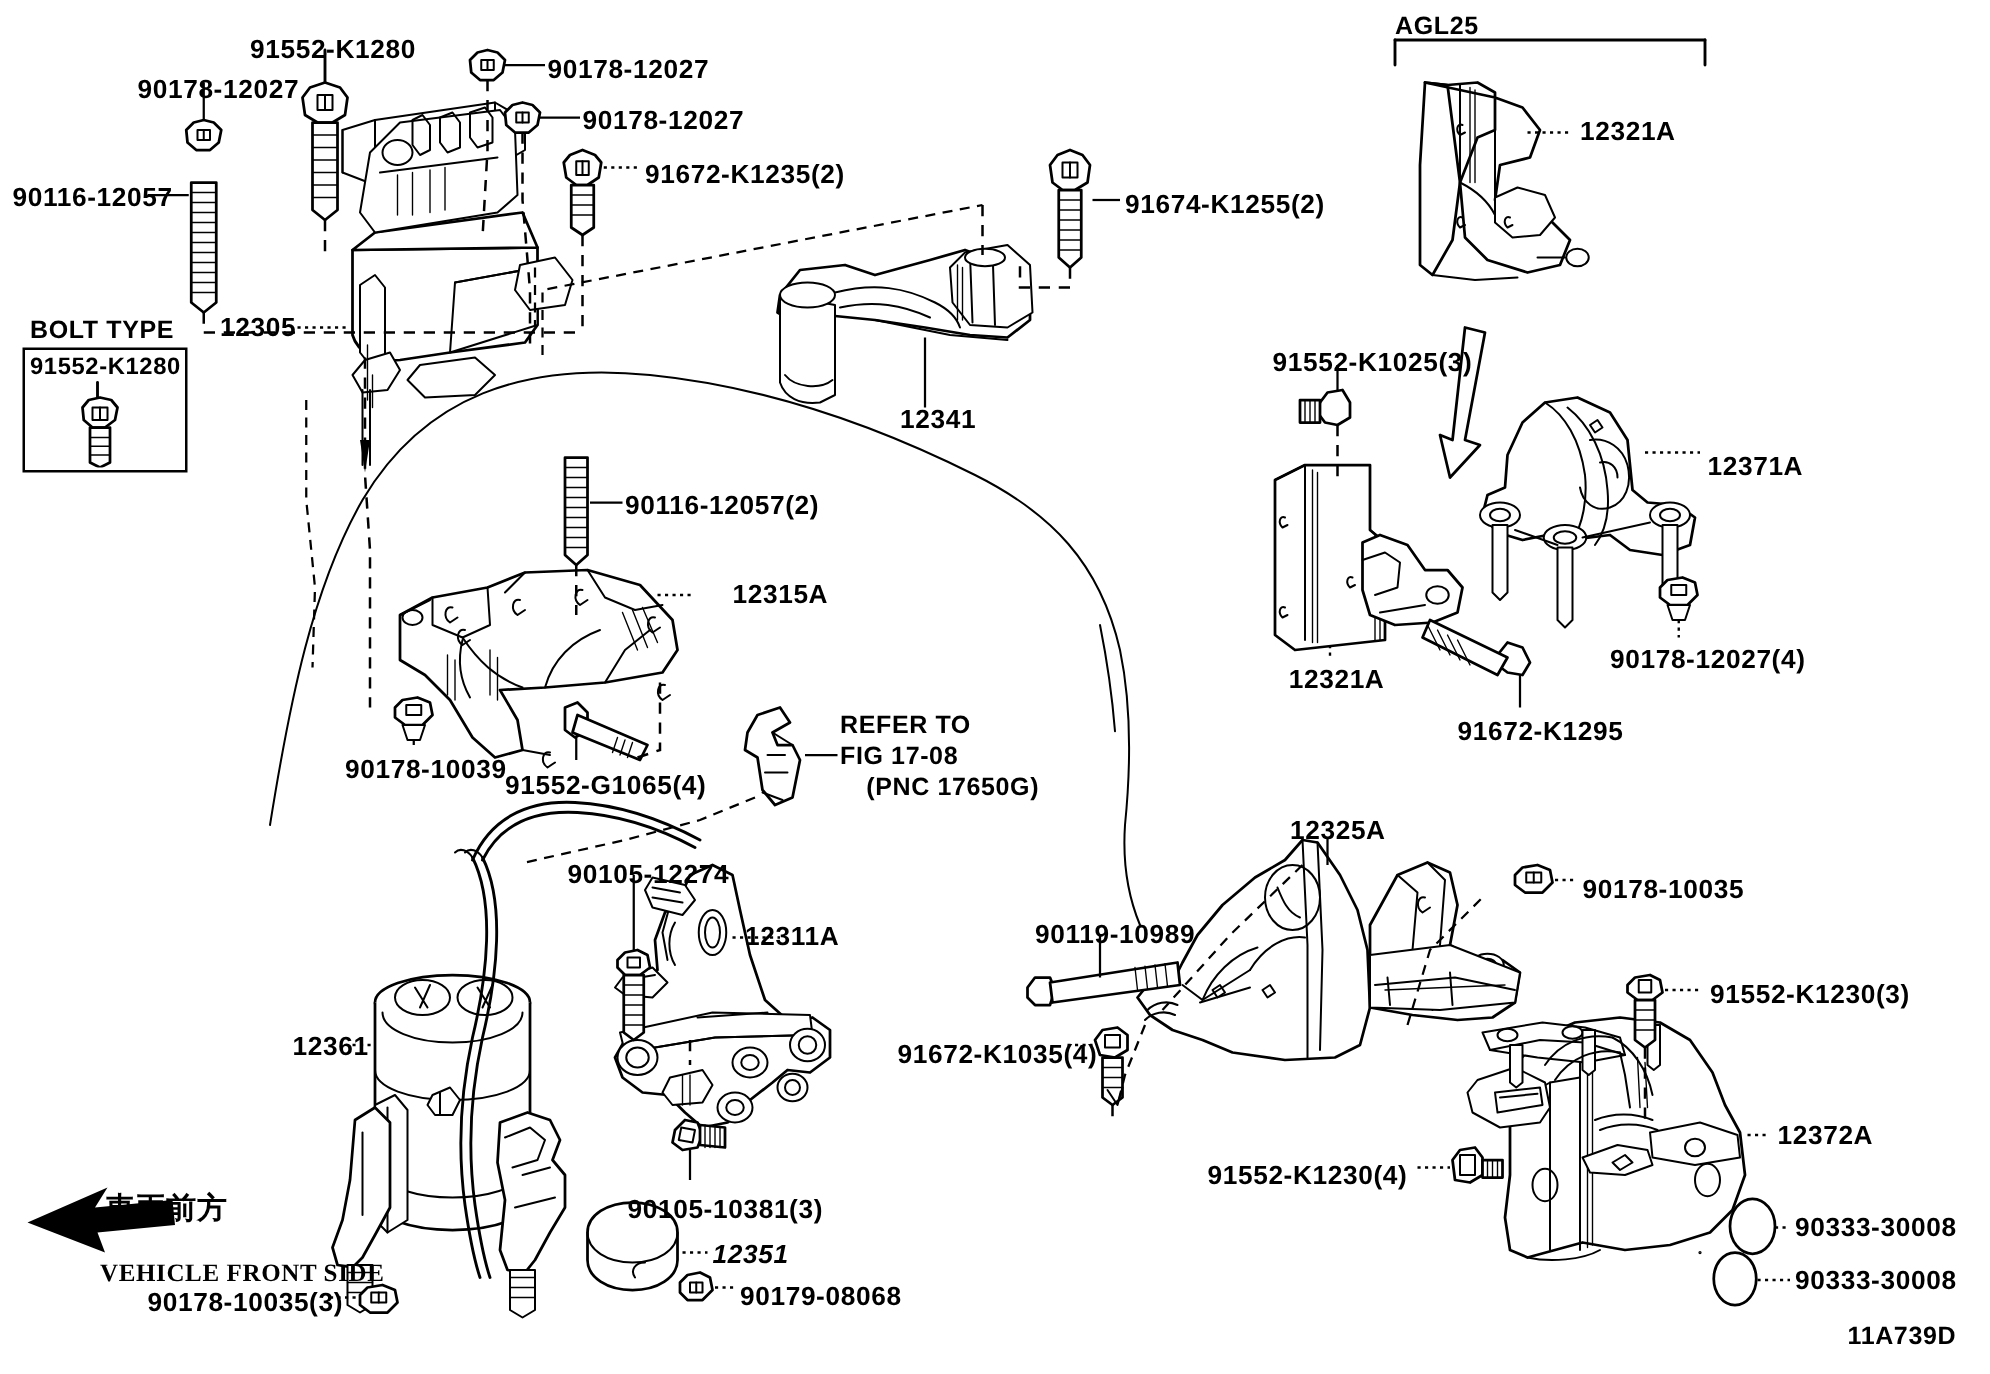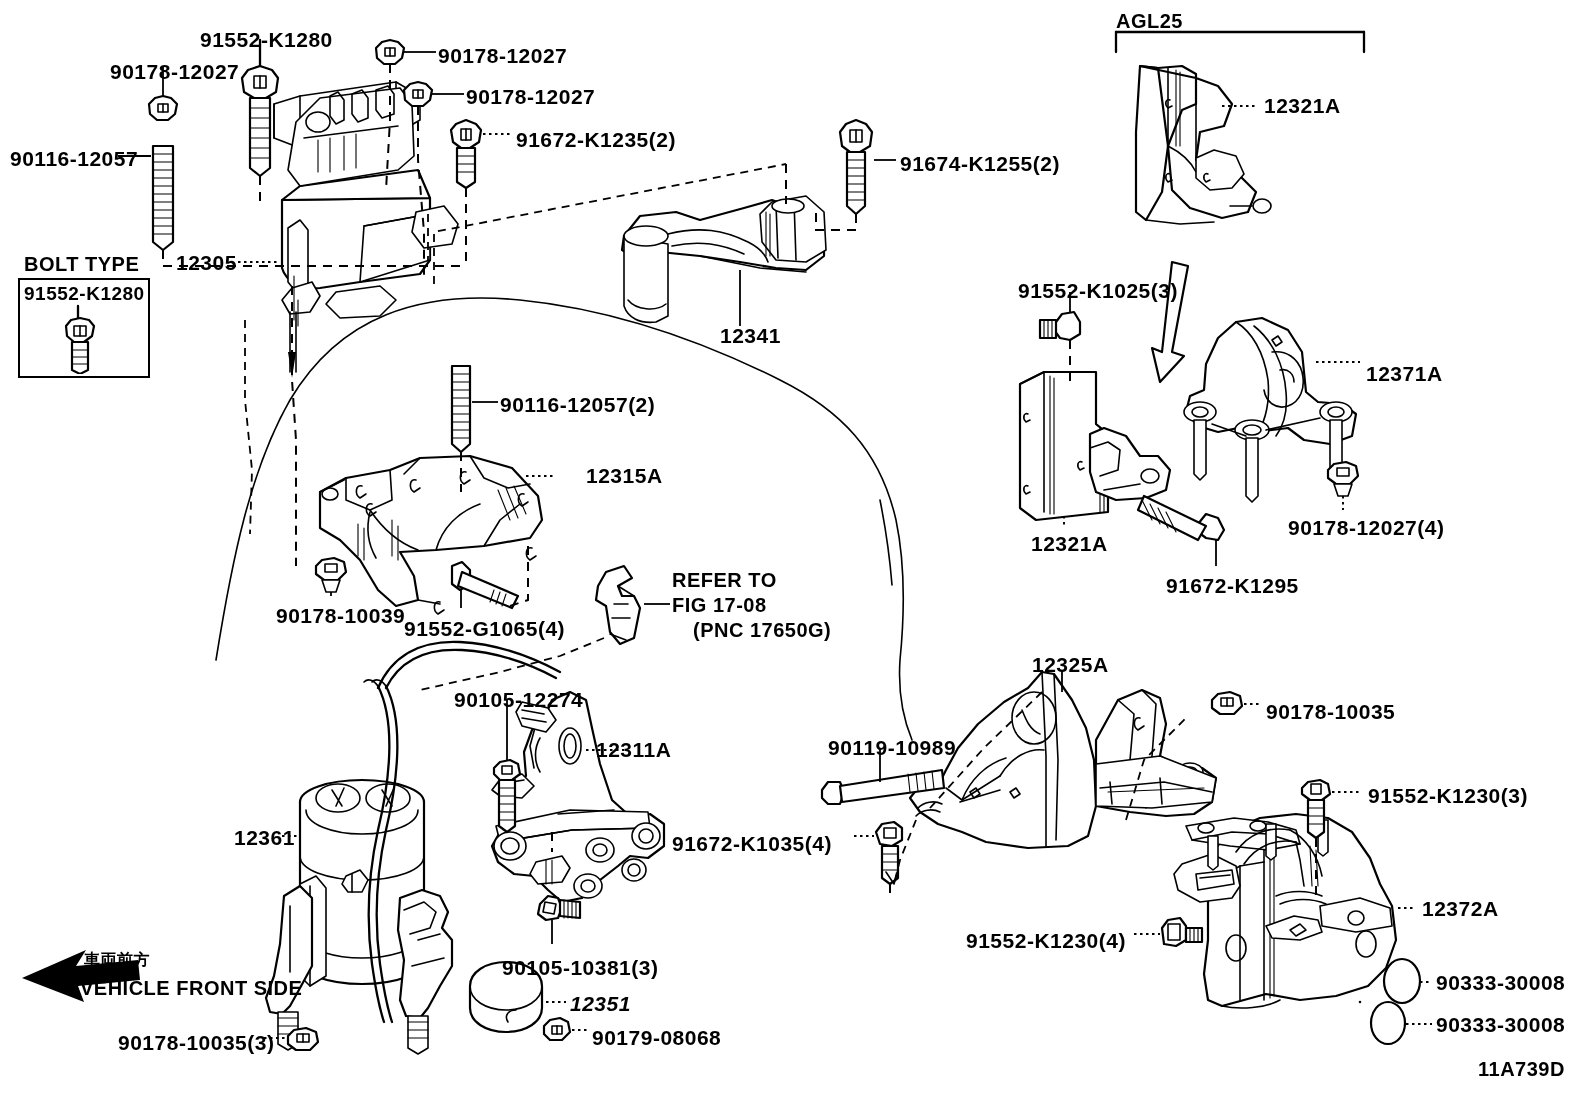--- a/index.html
+++ b/index.html
@@ -3,21 +3,21 @@
 <meta charset="utf-8">
 <style>
   html,body{margin:0;padding:0;background:#ffffff;}
   #stage{position:relative;width:1592px;height:1099px;background:#fff;overflow:hidden;
          font-family:"Liberation Sans", sans-serif;}
   .lbl{position:absolute;font-family:"Liberation Sans","DejaVu Sans",sans-serif;
        font-weight:bold;color:#000;white-space:pre;letter-spacing:0.5px;}
   .lbl.s20{font-size:20px;}
   .lbl.s21{font-size:21px;}
   .lbl.s19{font-size:19px;}
-  .lbl.jp{font-family:Liberation Serif, serif;font-size:16px;font-weight:bold;}
+  .lbl.jp{font-family:Liberation Serif, serif;font-size:24px;font-weight:bold;}
   .boltbox{position:absolute;border:2px solid #000;background:#fff;}
   svg{position:absolute;left:0;top:0;}
   .dg{fill:none;stroke:#000;stroke-width:1.6;stroke-linejoin:round;stroke-linecap:round;}
   .dg-th{fill:none;stroke:#000;stroke-width:2.3;stroke-linejoin:round;stroke-linecap:round;}
   .dg-thin{fill:none;stroke:#000;stroke-width:1.1;stroke-linejoin:round;stroke-linecap:round;}
   .wf{fill:#fff;stroke:#000;stroke-width:1.6;stroke-linejoin:round;}
   .wf-th{fill:#fff;stroke:#000;stroke-width:2.2;stroke-linejoin:round;}
   .blk{fill:#000;stroke:none;}
   .ld{fill:none;stroke:#000;stroke-width:1.8;}
   .ldd{fill:none;stroke:#000;stroke-width:1.9;stroke-dasharray:2.5 3.5;}
@@ -548,21 +548,21 @@
     <path class="dg-thin" d="M54,46 L70,46 M54,53 L70,53 M54,60 L70,60"></path>
   </svg>
 
   <div class="lbl s20" style="left:1116px;top:10px;">AGL25</div>
 
   <div class="lbl s20" style="left:672px;top:569px;">REFER TO</div>
   <div class="lbl s20" style="left:672px;top:594px;">FIG 17-08</div>
   <div class="lbl s20" style="left:668px;top:619px;margin-left:25px;">(PNC 17650G)</div>
 
   <div class="lbl jp" style="left:84px;top:950px;">車両前方</div>
-  <div class="lbl s20" style="left:80px;top:977px;">VEHICLE FRONT SIDE</div>
+  <div class="lbl s20" style="left:80px;top:1008px;font-family:Liberation Serif, serif;">VEHICLE FRONT SIDE</div>
 
   <div class="lbl s20" style="left:1478px;top:1058px;">11A739D</div>
 
   <div id="label-layer">
       <div class="lbl s21" style="left: 110px; top: 60px;">90178-12027</div>
       <div class="lbl s21" style="left: 200px; top: 28px;">91552-K1280</div>
       <div class="lbl s21" style="left: 438px; top: 44px;">90178-12027</div>
       <div class="lbl s21" style="left: 466px; top: 85px;">90178-12027</div>
       <div class="lbl s21" style="left: 516px; top: 128px;">91672-K1235(2)</div>
       <div class="lbl s21" style="left: 900px; top: 152px;">91674-K1255(2)</div>
@@ -579,21 +579,21 @@
       <div class="lbl s21" style="left: 1166px; top: 574px;">91672-K1295</div>
       <div class="lbl s21" style="left: 276px; top: 604px;">90178-10039</div>
       <div class="lbl s21" style="left: 404px; top: 617px;">91552-G1065(4)</div>
       <div class="lbl s21" style="left: 1032px; top: 653px;">12325A</div>
       <div class="lbl s21" style="left: 1266px; top: 700px;">90178-10035</div>
       <div class="lbl s21" style="left: 454px; top: 688px;">90105-12274</div>
       <div class="lbl s21" style="left: 596px; top: 738px;">12311A</div>
       <div class="lbl s21" style="left: 828px; top: 736px;">90119-10989</div>
       <div class="lbl s21" style="left: 1368px; top: 784px;">91552-K1230(3)</div>
       <div class="lbl s21" style="left: 234px; top: 826px;">12361</div>
-      <div class="lbl s21" style="left: 672px; top: 832px; text-align: center;">91672-K1035(4)</div>
+      <div class="lbl s21" style="left: 718px; top: 832px; text-align: center;">91672-K1035(4)</div>
       <div class="lbl s21" style="left: 1422px; top: 897px;">12372A</div>
       <div class="lbl s21" style="left: 502px; top: 956px;">90105-10381(3)</div>
       <div class="lbl s21" style="left: 966px; top: 929px;">91552-K1230(4)</div>
       <div class="lbl s21" style="left: 570px; top: 992px; font-style: italic;">12351</div>
       <div class="lbl s21" style="left: 1436px; top: 971px;">90333-30008</div>
       <div class="lbl s21" style="left: 592px; top: 1026px;">90179-08068</div>
       <div class="lbl s21" style="left: 1436px; top: 1013px;">90333-30008</div>
       <div class="lbl s21" style="left: 118px; top: 1031px;">90178-10035(3)</div>
     </div>
 

